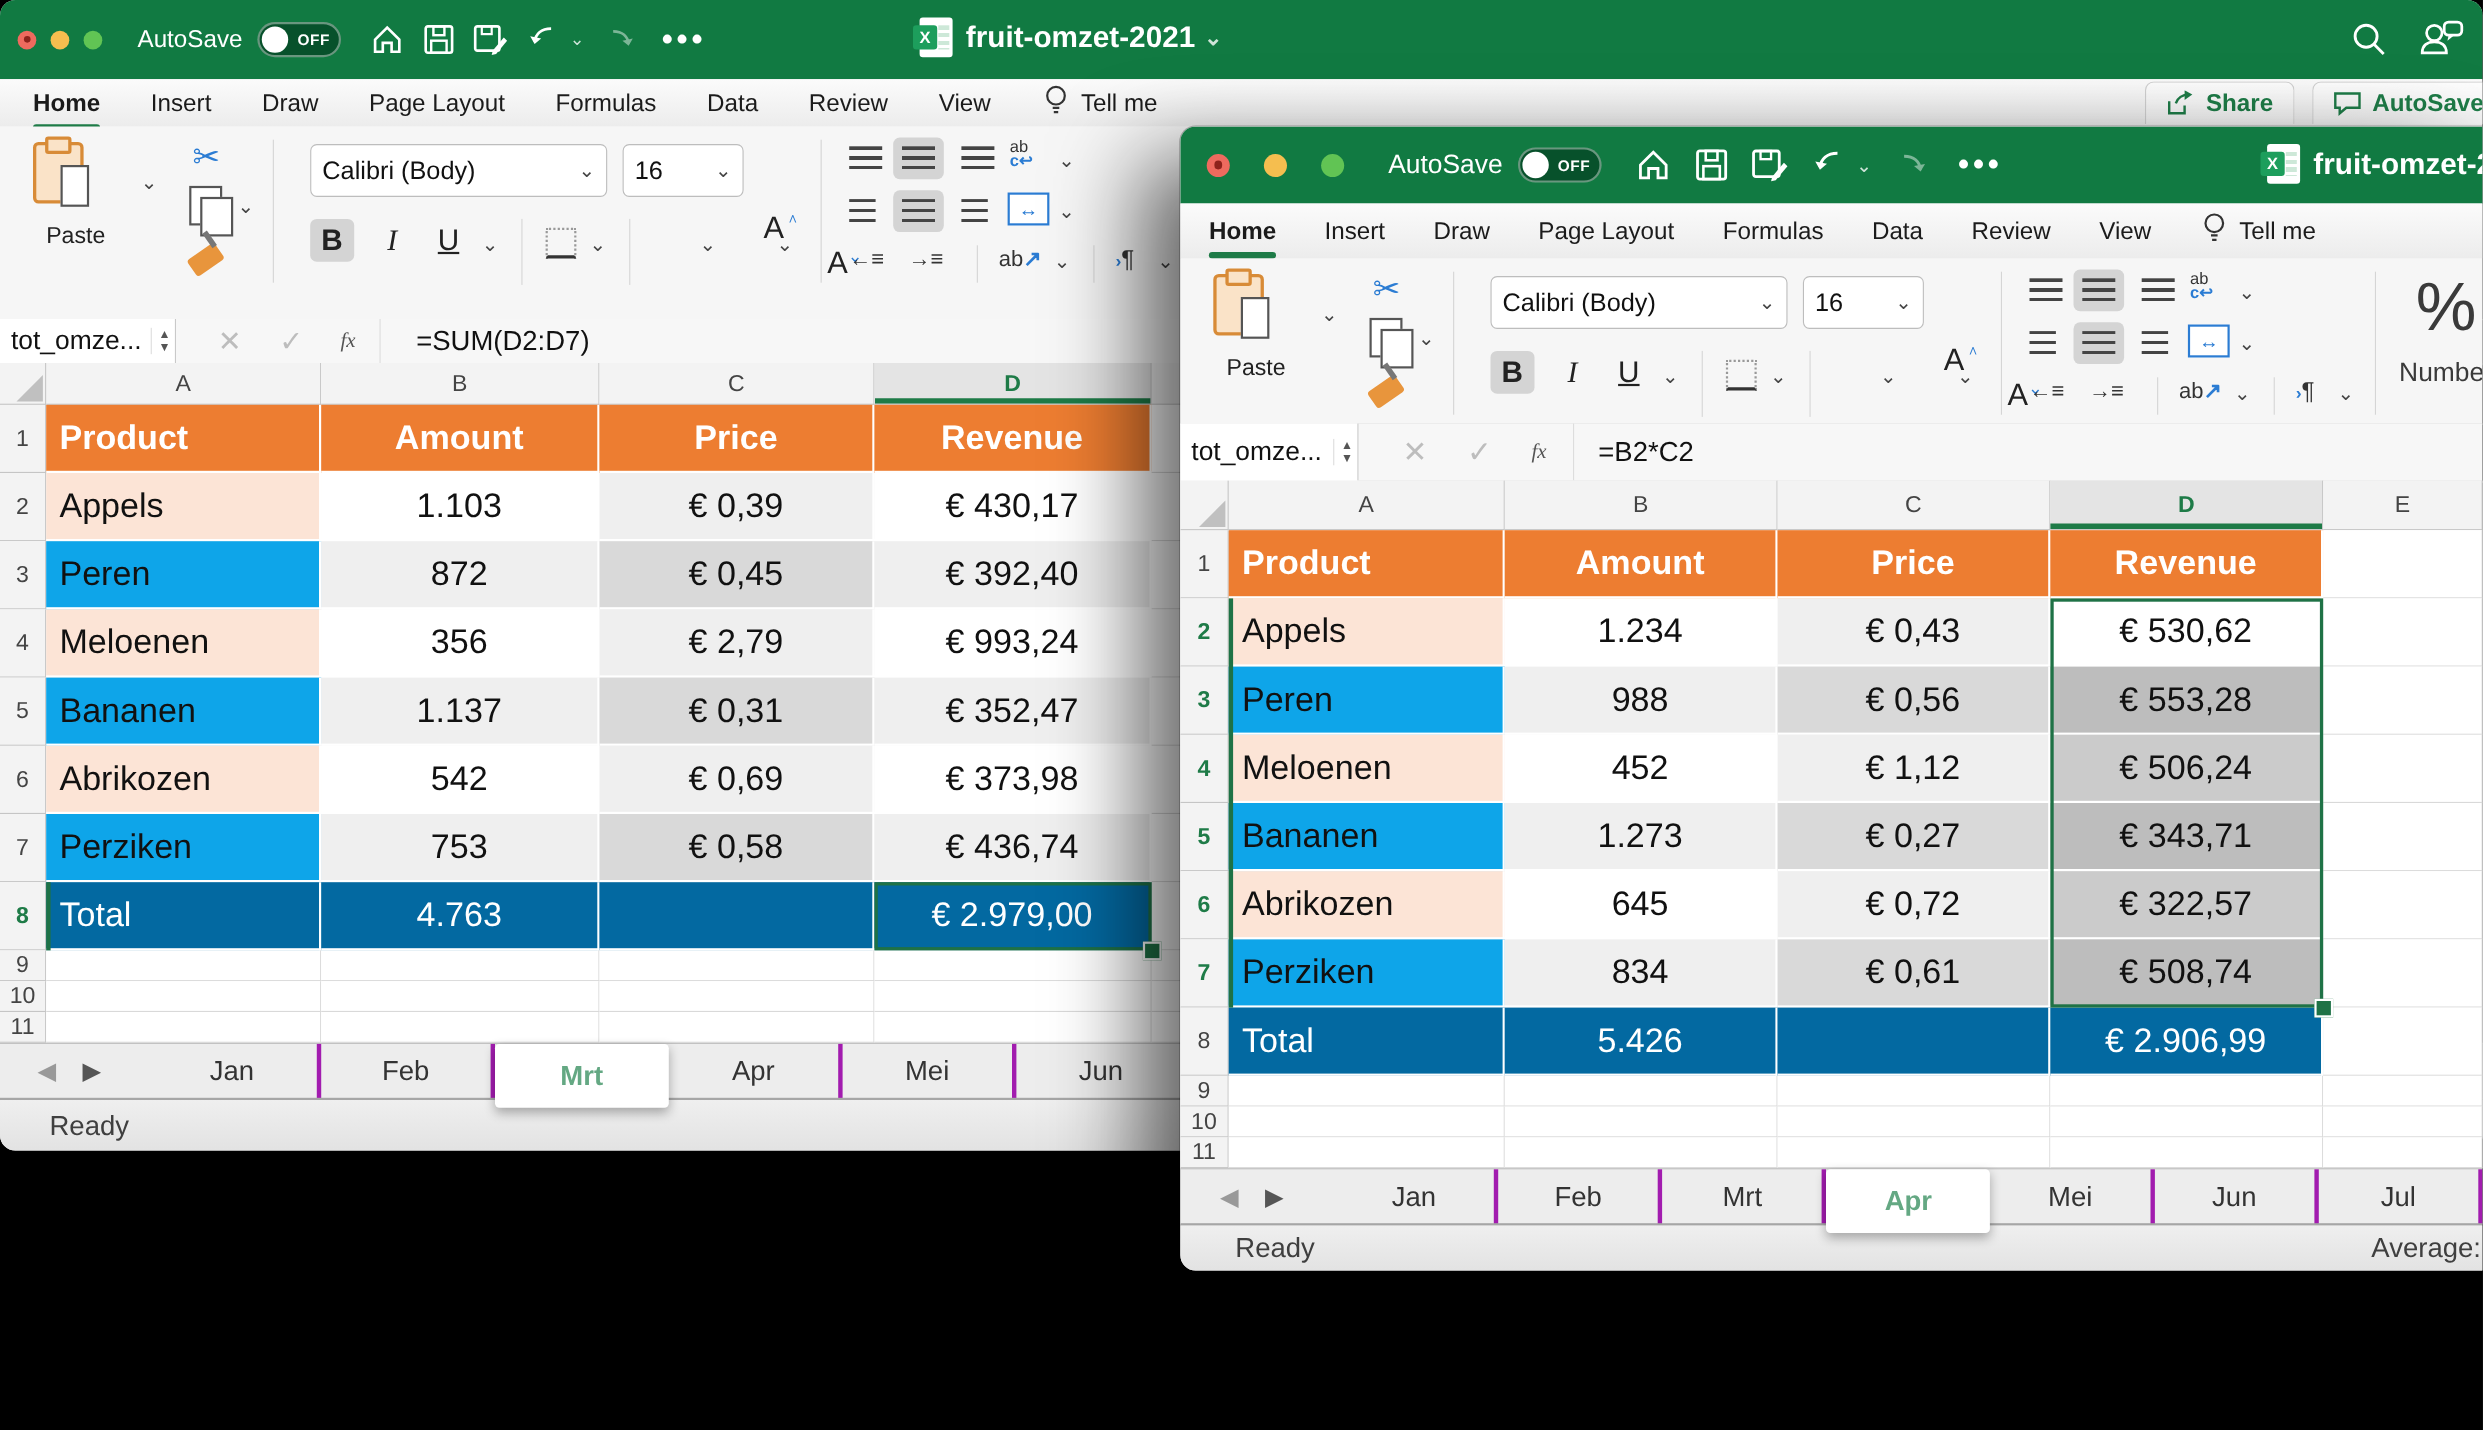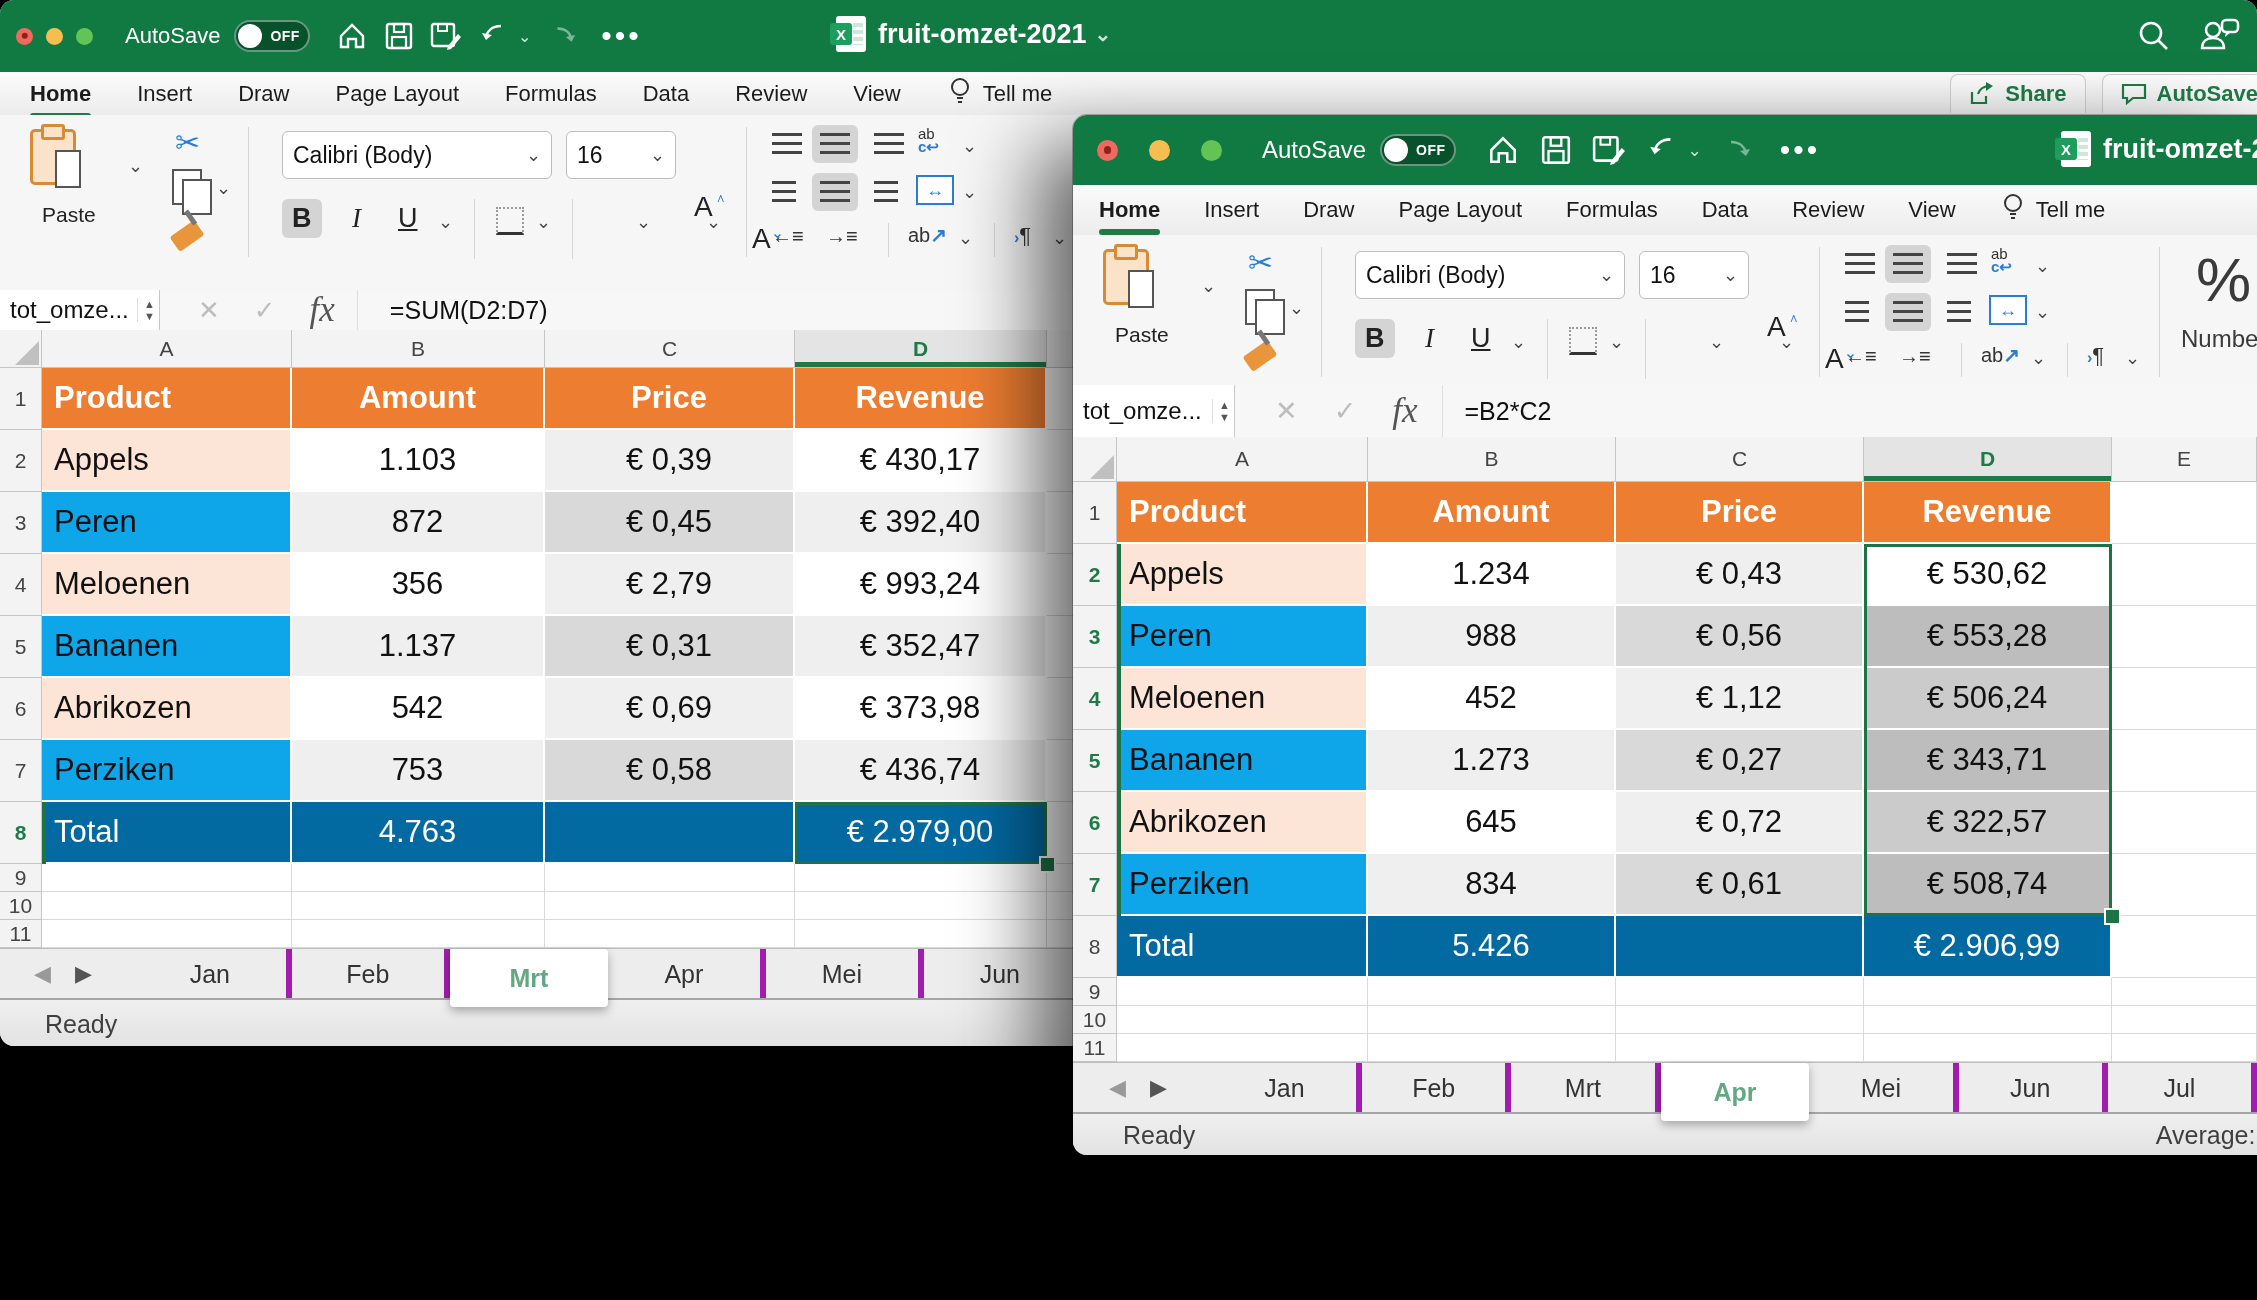--- a/index.html
+++ b/index.html
@@ -67,21 +67,21 @@
   .vsep{position:absolute;width:1px;background:#D5D5D5;}
   .numgroup{position:absolute;text-align:center;color:#3A3A3A;}
   .numgroup .pct{font-size:62px;line-height:62px;}
   .numgroup .nlabel{font-size:24px;margin-top:14px;white-space:nowrap;}
 
   
   .fbar{position:absolute;left:0;width:100%;background:#F7F7F7;border-bottom:2px solid #B9B9B9;display:flex;align-items:stretch;}
   .namebox{background:#fff;border-right:1px solid #C9C9C9;display:flex;align-items:center;font-size:24px;color:#111;padding-left:10px;box-sizing:border-box;}
   .stepper{margin-left:auto;margin-right:4px;display:flex;flex-direction:column;align-items:center;border-left:1px solid #DDD;padding-left:6px;color:#555;font-size:11px;line-height:12px;}
   .fbtns{display:flex;align-items:center;color:#BDBDBD;}
-  .fx{font-family:"Liberation Serif",serif;font-style:italic;font-size:35px;color:#555;}
+  .fx{font-family:"Liberation Serif",serif;font-style:italic;font-size:19px;color:#555;}
   .ftext{display:flex;align-items:center;font-size:25px;color:#111;border-left:1px solid #DDD;}
 
   
   .sheet{position:absolute;display:grid;background:#fff;}
   .cell{box-sizing:border-box;display:flex;align-items:center;justify-content:center;font-size:31px;color:#111;background:#fff;border-right:1px solid #D9D9D9;border-bottom:1px solid #D9D9D9;overflow:hidden;white-space:nowrap;}
   .colhdr,.rowhdr,.corner{background:#F3F3F3;color:#444;font-size:21px;border-right:1px solid #C5C5C5;border-bottom:1px solid #C5C5C5;}
   .corner{position:relative;}
   .corner:after{content:'';position:absolute;right:2px;bottom:2px;border-left:24px solid transparent;border-bottom:24px solid #C0C0C0;}
   .colhdr.selcol{background:#E4E4E4;color:#1E7B47;font-weight:bold;box-shadow:inset 0 -5px 0 #1E7B47;}
   .rowhdr.green{color:#1E7B47;font-weight:bold;}
@@ -98,21 +98,21 @@
   .selb{background:#BDBDBD;}
   .tot{background:#0369a1;color:#fff;font-weight:normal;}
   .selbox{position:absolute;border:3px solid #1F7246;pointer-events:none;box-sizing:border-box;}
   .selhandle{position:absolute;width:13px;height:13px;background:#1F7246;border:2px solid #fff;box-sizing:content-box;}
   .rowaccent{position:absolute;width:4px;background:#1F7246;}
 
   
   .tabbar{position:absolute;left:0;width:100%;background:#EDEDED;border-top:1px solid #BDBDBD;display:flex;align-items:stretch;}
   .tabarrows{display:flex;align-items:center;color:#555;font-size:22px;}
   .tabarrows span{margin:0 12px;}
-  .tab{display:flex;align-items:center;justify-content:center;font-size:25px;color:#333;border-right:6px solid #a21caf;box-sizing:border-box;}
+  .tab{display:flex;align-items:center;justify-content:center;font-size:25px;color:#333;border-right:4px solid #a21caf;box-sizing:border-box;}
   .tab.active{background:#fff;color:#64A883;font-weight:bold;border-radius:4px;border-right:none;box-shadow:0 4px 10px rgba(0,0,0,.3);position:relative;z-index:2;height:116%;}
 
   
   .statusbar{position:absolute;left:0;width:100%;background:linear-gradient(#EFEFEF,#E2E2E2);border-top:2px solid #A6A6A6;display:flex;align-items:center;font-size:25px;color:#3F3F3F;}
   .stright{margin-left:auto;white-space:nowrap;}
 
   
   #backwin{left:0;top:0;width:2257px;height:1046px;border-radius:14px;overflow:hidden;}
   #backwin .titlebar{height:72px;}
   #backwin .menubar{top:72px;height:43px;padding-left:30px;gap:46px;}

